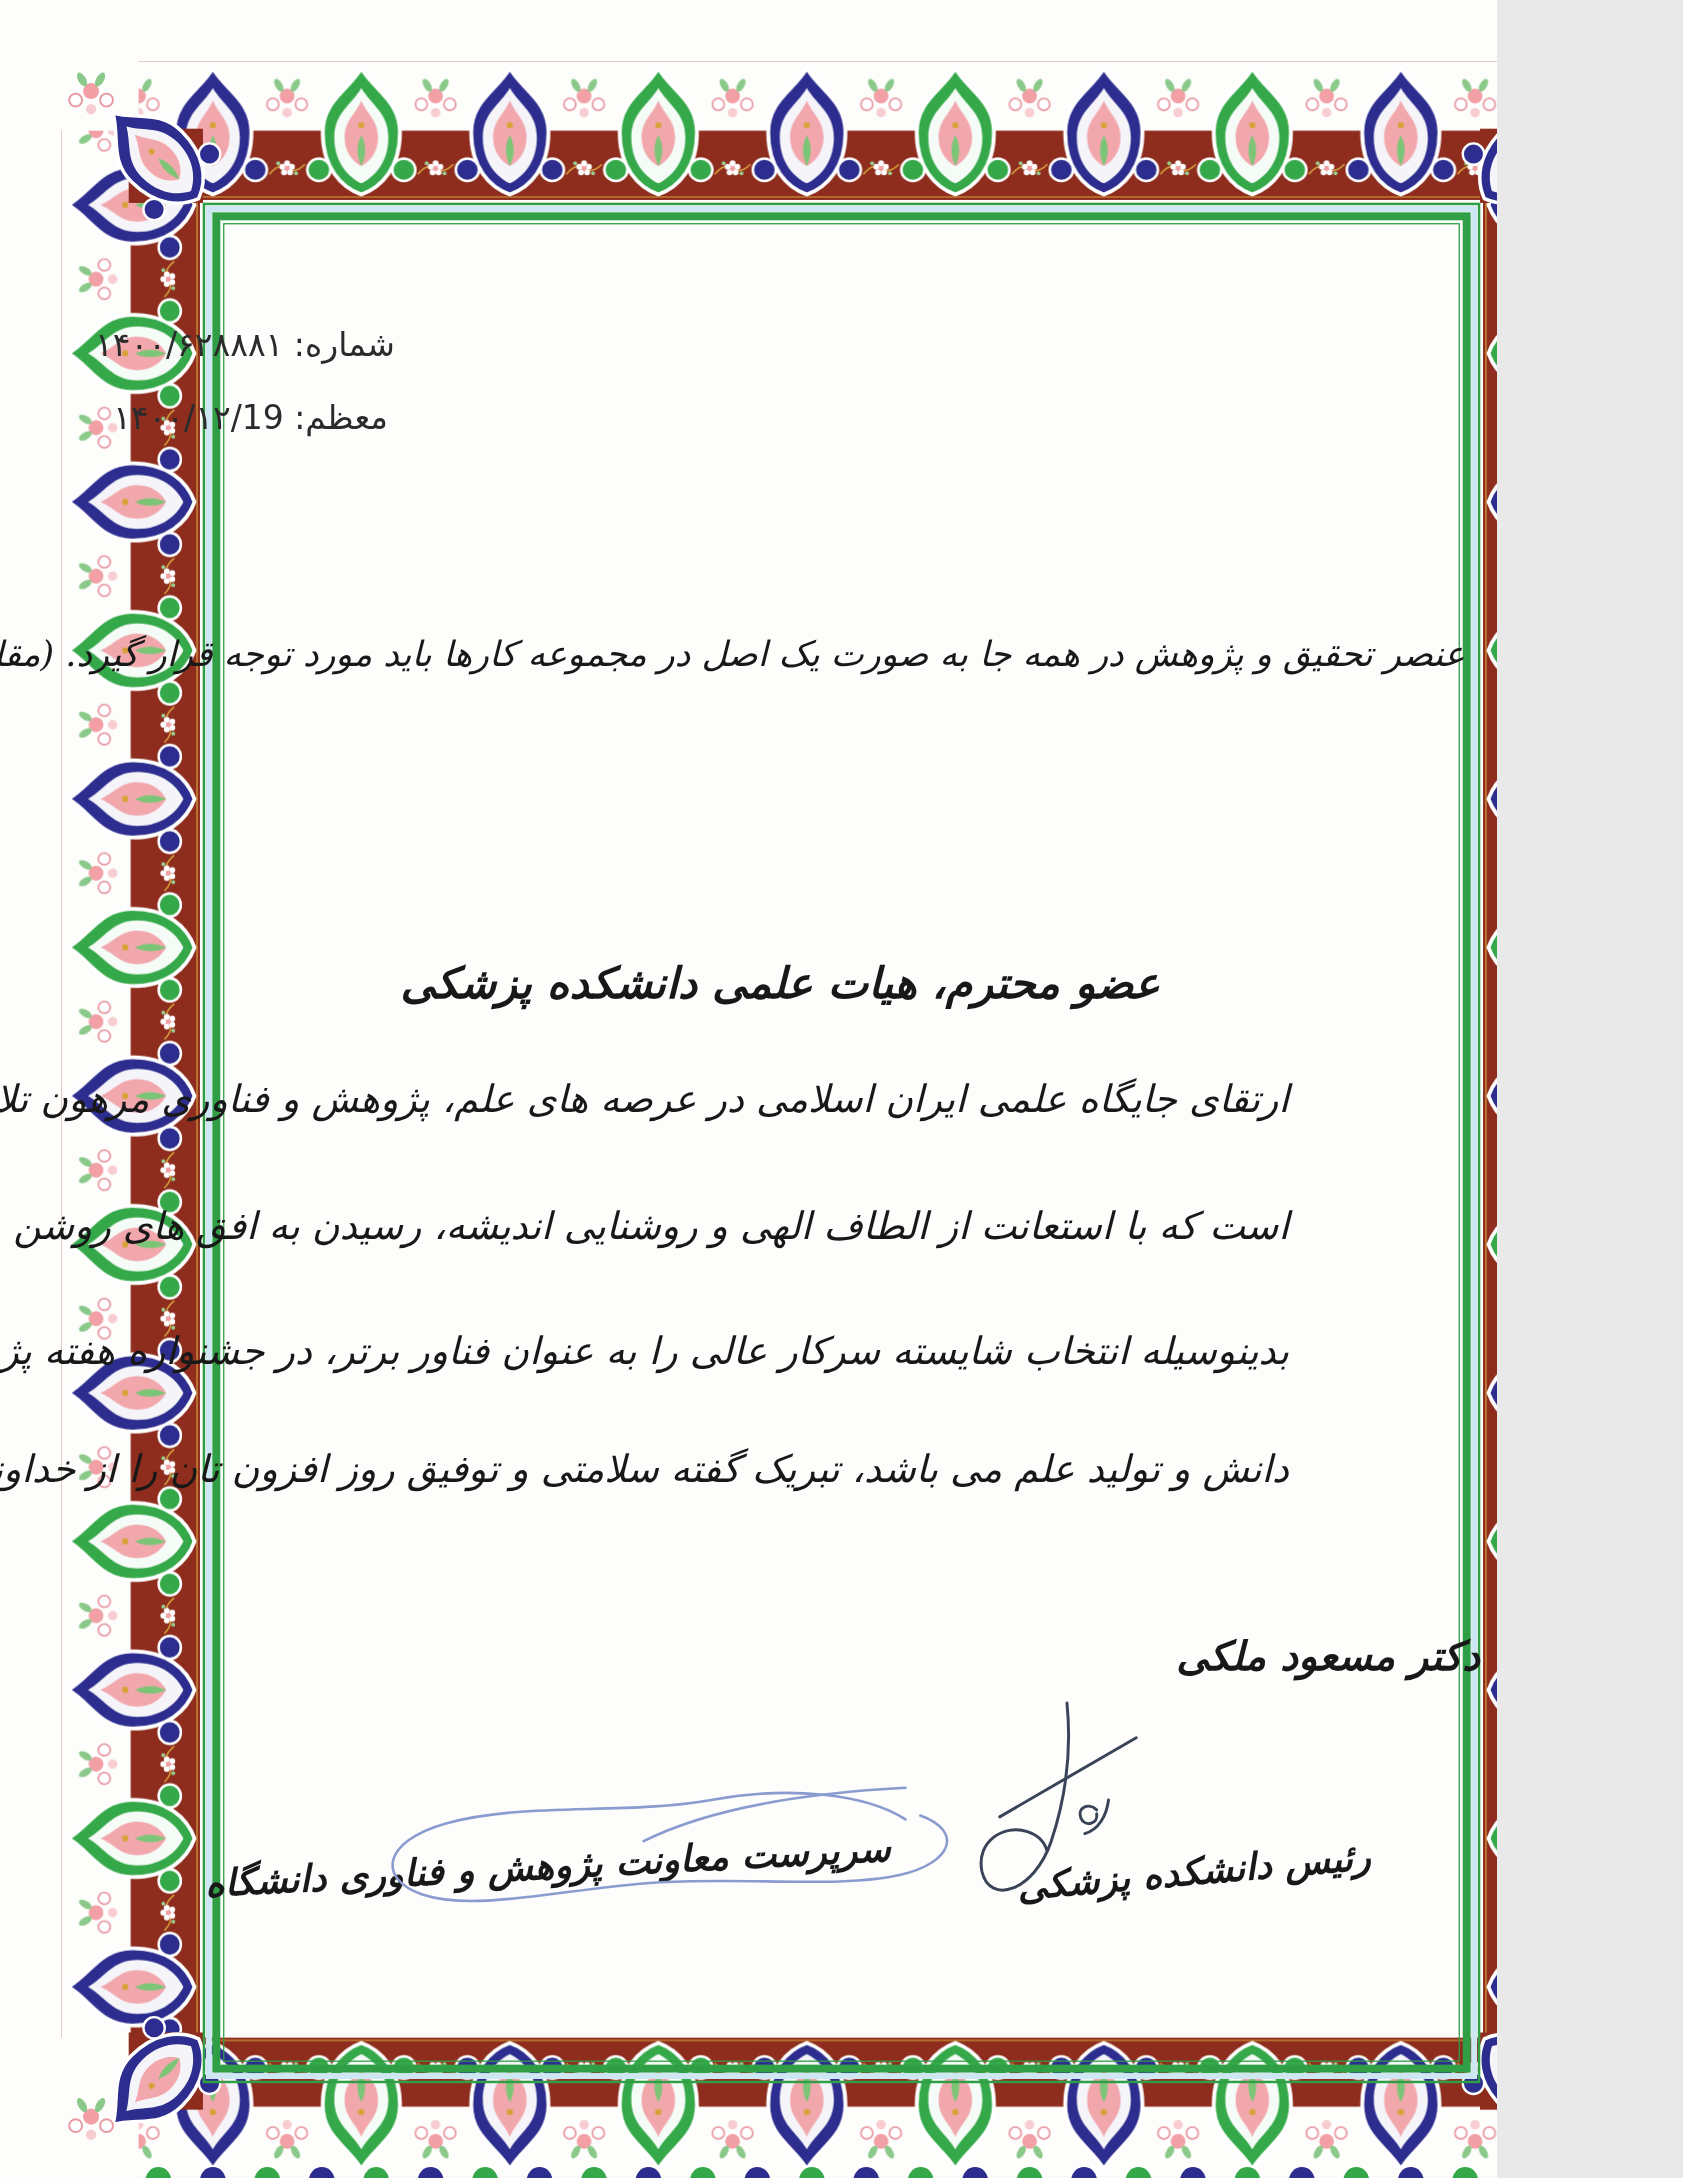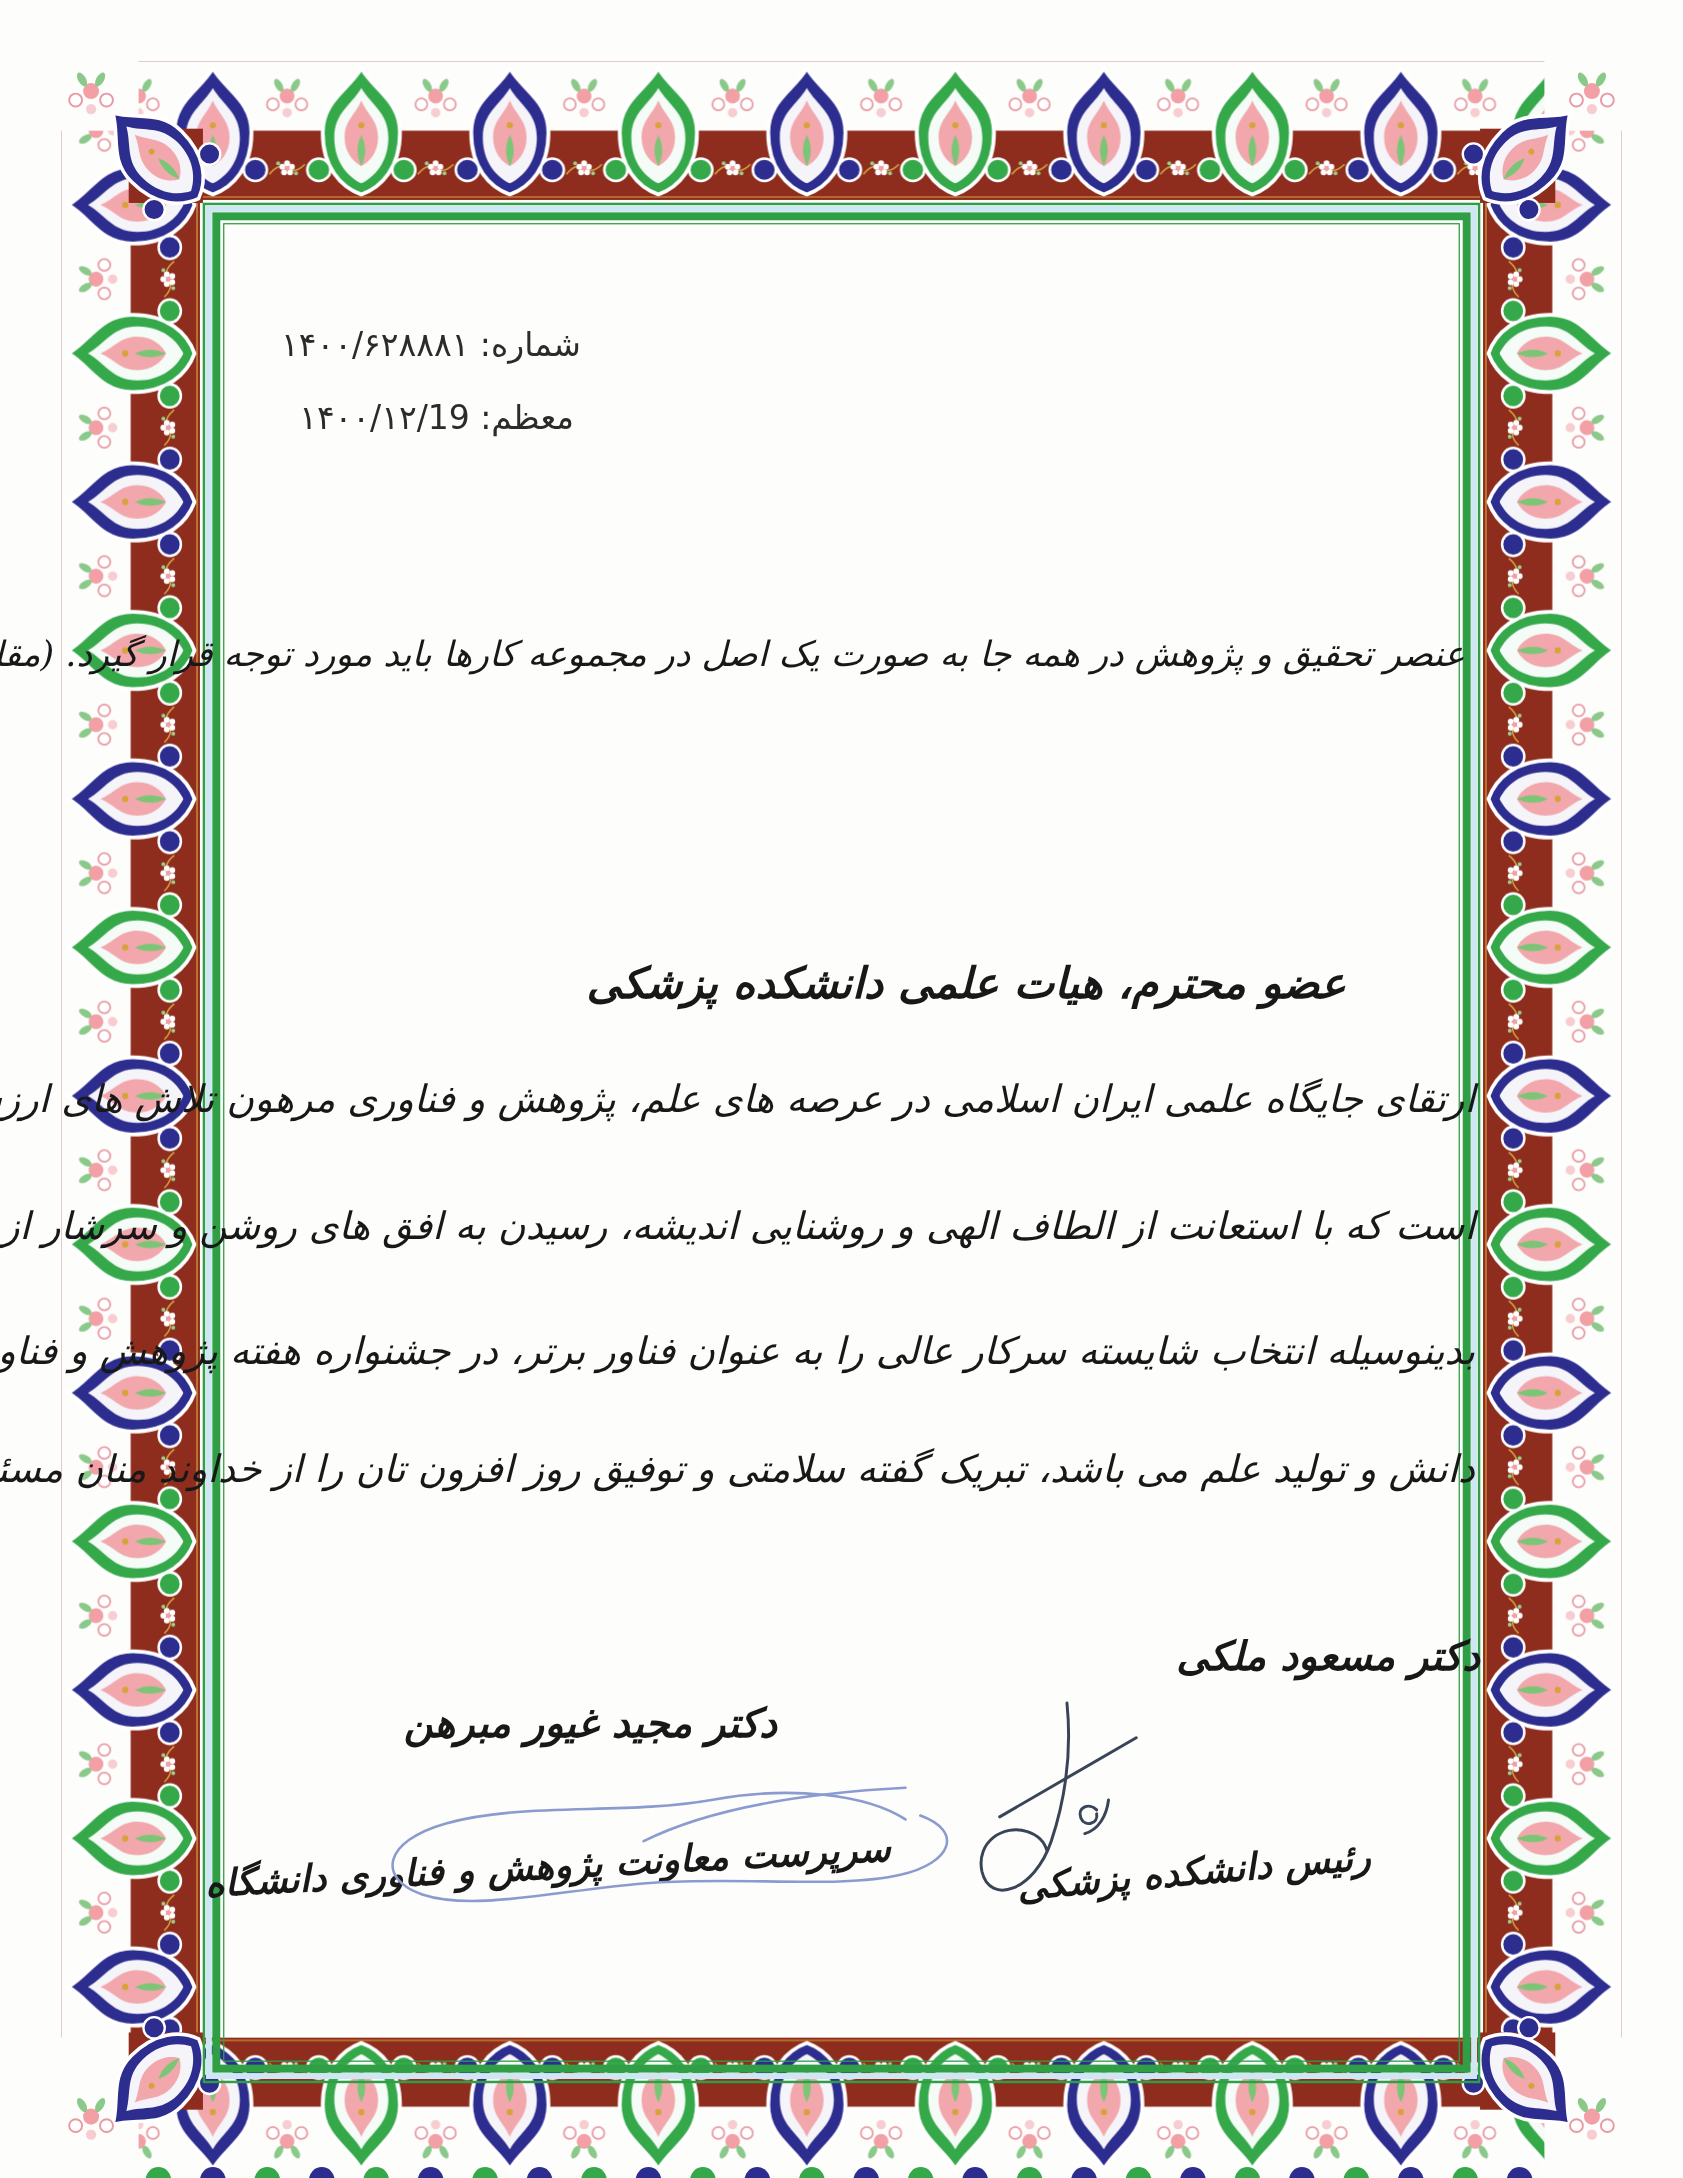--- a/index.html
+++ b/index.html
@@ -1,17 +1,17 @@
 <!DOCTYPE html>
 <html lang="fa"><head>
 <meta charset="utf-8">
 <style>
   html,body{margin:0;padding:0;background:#e9e9e9;}
   .page{
-    position:relative;width:1683px;height:2178px;background:#fdfdfb;
+    position:relative;width:1497px;height:2178px;background:#fdfdfb;
     overflow:hidden;font-family:"DejaVu Sans",sans-serif;color:#1f1f1f;
   }
   .border-svg{position:absolute;left:0;top:0;width:1683px;height:2178px;}
   .txt{position:absolute;white-space:nowrap;direction:rtl;unicode-bidi:plaintext;}
   .typed{font-size:33px;color:#2b2b2b;letter-spacing:0.5px;}
   .cal{font-family:"DejaVu Serif",serif;font-style:italic;color:#181818;}
   .basmala{font-size:51px;font-weight:bold;text-align:center;}
   .quote{font-size:35px;text-align:center;}
   .rec-name{font-size:46px;font-weight:bold;}
   .rec-title{font-size:43px;font-weight:bold;}
@@ -173,21 +173,20 @@
 
   <svg class="sig-svg" style="left:970px;top:1683px;" width="188" height="238" viewBox="0 0 190 240" xmlns="http://www.w3.org/2000/svg">
     <g fill="none" stroke="#3a4458" stroke-width="3" stroke-linecap="round">
       <path d="M98,20 C103,70 97,115 82,160 C65,210 20,225 12,190 C6,160 34,142 58,150 C70,154 76,162 78,170"></path>
       <path d="M168,55 L30,135"></path>
       <path d="M128,128 C120,120 108,126 112,136 C116,146 130,142 128,132"></path>
       <path d="M140,118 C138,134 130,148 116,152"></path>
     </g>
   </svg>
 
-  <div class="txt cal sig-name" style="top:1699px;left:460px;width:317px;" dir="rtl">دکتر مجید غیور مبرهن</div>
   <div class="txt cal sig-title" style="top:1839px;left:386px;width:505px;transform:rotate(-3deg);" dir="rtl">سرپرست معاونت پژوهش و فناوری دانشگاه</div>
 
   <svg class="sig-svg" style="left:327px;top:1772px;" width="653" height="168" viewBox="0 0 660 170" xmlns="http://www.w3.org/2000/svg">
     <g fill="none" stroke="#8a9bd0" stroke-width="2.6" stroke-linecap="round">
       <path d="M585,48 C545,22 468,14 390,28 C300,44 200,30 120,52 C56,70 50,108 96,124 C150,142 240,118 330,112 C420,106 520,118 580,104 C632,92 644,60 600,44"></path>
       <path d="M320,70 C380,40 470,22 585,16"></path>
     </g>
   </svg>
 
 </div>

